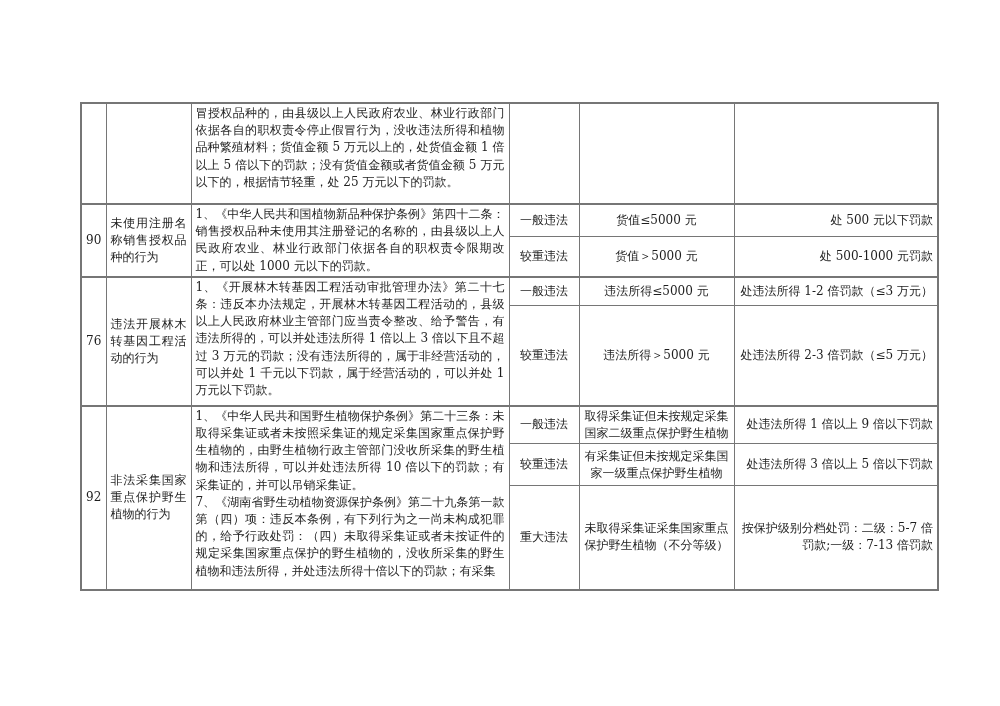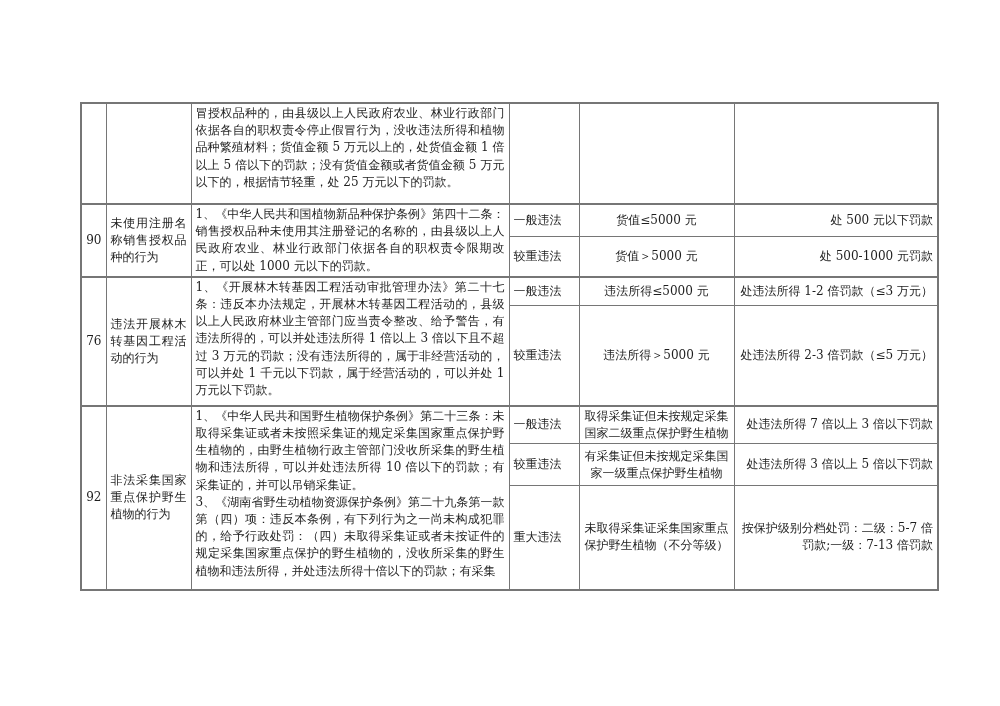--- a/index.html
+++ b/index.html
@@ -27,25 +27,25 @@
   table.doc-table td {
     border: 1px solid #767676;
     font-size: 12px;
     line-height: 17.2px;
     color: #1e1e1e;
     padding: 1px 4px;
     overflow: hidden;
     word-break: break-all;
   }
   tr.entry-start td { border-top-width: 2px; }
-  td.c-num   { text-align: right; vertical-align: middle; padding: 1px 1px; }
+  td.c-num   { text-align: left; vertical-align: middle; padding: 1px 1px; }
   td.c-vio   { vertical-align: middle; text-align: justify; padding: 1px 5px; }
   td.c-legal { vertical-align: top; text-align: justify; padding: 1px 5px; }
   td.c-legal .para { text-align: justify; }
-  td.c-level { vertical-align: middle; text-align: left; padding: 1px 3px; }
+  td.c-level { vertical-align: middle; text-align: center; padding: 1px 3px; }
   td.c-cond  { vertical-align: middle; text-align: center; padding: 1px 4px; }
   td.c-pen   { vertical-align: middle; text-align: right; padding: 1px 5px; }
 </style>
 </head>
 <body>
 
 <div class="page">
   <table class="doc-table">
     <colgroup>
       <col style="width:25px">
@@ -98,25 +98,25 @@
         <td class="c-level">较重违法</td>
         <td class="c-cond">违法所得＞5000 元</td>
         <td class="c-pen">处违法所得 2-3 倍罚款（≤5 万元）</td>
       </tr>
 
       <tr class="entry-start" style="height:36px">
         <td class="c-num" rowspan="3">92</td>
         <td class="c-vio" rowspan="3">非法采集国家重点保护野生植物的行为</td>
         <td class="c-legal" rowspan="3">
           <div class="para">1、《中华人民共和国野生植物保护条例》第二十三条：未取得采集证或者未按照采集证的规定采集国家重点保护野生植物的，由野生植物行政主管部门没收所采集的野生植物和违法所得，可以并处违法所得 10 倍以下的罚款；有采集证的，并可以吊销采集证。</div>
-          <div class="para">3、《湖南省野生动植物资源保护条例》第二十九条第一款第（四）项：违反本条例，有下列行为之一尚未构成犯罪的，给予行政处罚：（四）未取得采集证或者未按证件的规定采集国家重点保护的野生植物的，没收所采集的野生植物和违法所得，并处违法所得十倍以下的罚款；有采集</div>
+          <div class="para">7、《湖南省野生动植物资源保护条例》第二十九条第一款第（四）项：违反本条例，有下列行为之一尚未构成犯罪的，给予行政处罚：（四）未取得采集证或者未按证件的规定采集国家重点保护的野生植物的，没收所采集的野生植物和违法所得，并处违法所得十倍以下的罚款；有采集</div>
         </td>
         <td class="c-level">一般违法</td>
         <td class="c-cond">取得采集证但未按规定采集国家二级重点保护野生植物</td>
-        <td class="c-pen">处违法所得 7 倍以上 3 倍以下罚款</td>
+        <td class="c-pen">处违法所得 1 倍以上 9 倍以下罚款</td>
       </tr>
       <tr style="height:42px">
         <td class="c-level">较重违法</td>
         <td class="c-cond">有采集证但未按规定采集国家一级重点保护野生植物</td>
         <td class="c-pen">处违法所得 3 倍以上 5 倍以下罚款</td>
       </tr>
       <tr style="height:104px">
         <td class="c-level">重大违法</td>
         <td class="c-cond">未取得采集证采集国家重点保护野生植物（不分等级）</td>
         <td class="c-pen">按保护级别分档处罚：二级：5-7 倍罚款;一级：7-13 倍罚款</td>

